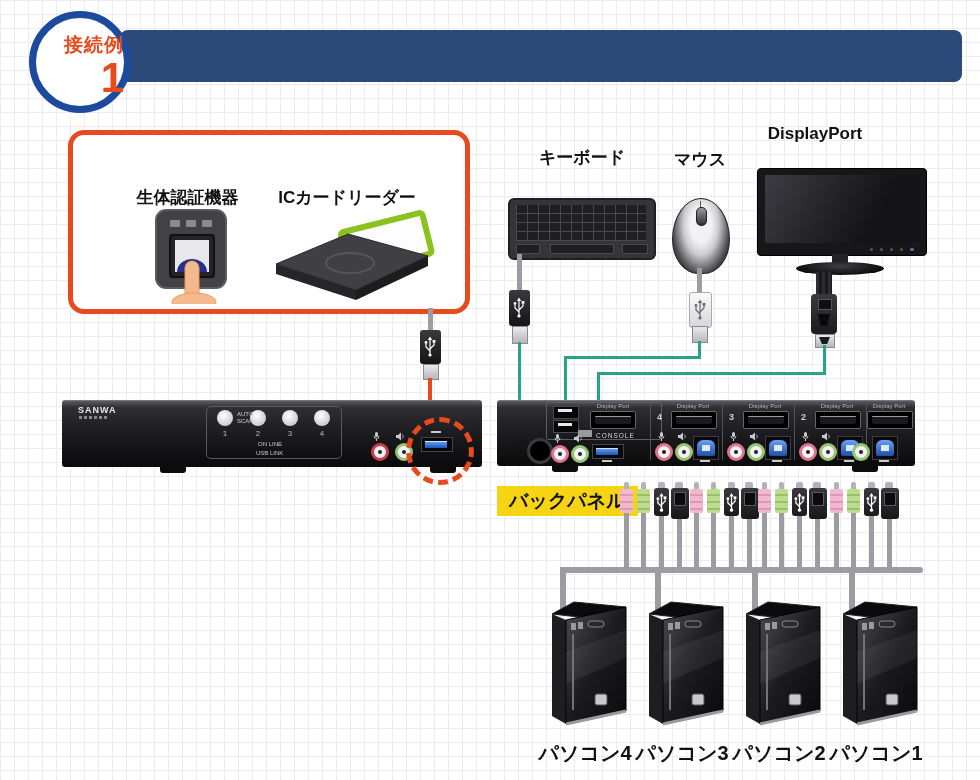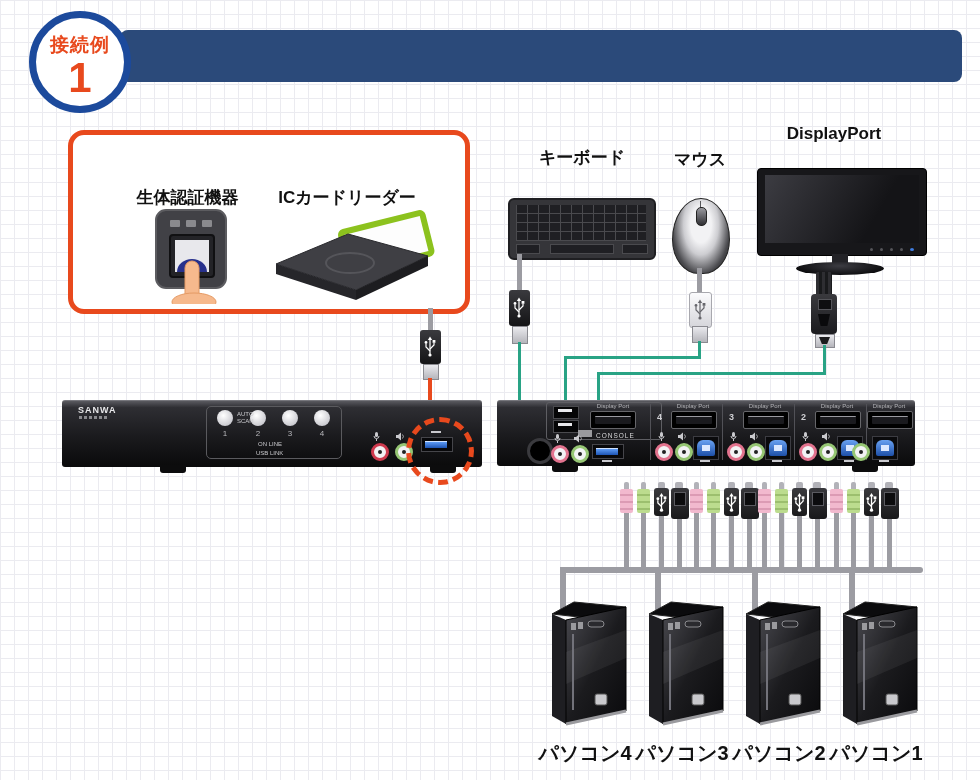--- a/index.html
+++ b/index.html
@@ -7,21 +7,21 @@
     position:relative;width:980px;height:780px;overflow:hidden;
     background-color:#ffffff;
     background-image:linear-gradient(#ebebf0 1px,transparent 1px),linear-gradient(90deg,#ebebf0 1px,transparent 1px);
     background-size:14px 14px;
     font-family:"Liberation Sans","DejaVu Sans",sans-serif;
   }
   .abs{position:absolute;}
   
   .header-bar{left:120px;top:30px;width:842px;height:52px;background:#2b4a7a;border-radius:8px;}
   .header-title{left:152px;top:37px;width:700px;height:40px;color:#fff;font-size:30px;font-weight:bold;letter-spacing:1px;line-height:40px;}
-  .badge{left:29px;top:11px;width:88px;height:88px;background:#fff;border:7px solid #1c4a9c;border-radius:50%;text-align:center;}
+  .badge{left:29px;top:11px;width:88px;height:88px;background:#fff;border:7px solid #1c4a9c;border-radius:50%;text-align:right;}
   .badge-label{color:#e8491d;font-size:19px;font-weight:bold;margin-top:14px;letter-spacing:1px;}
   .badge-num{color:#e8491d;font-size:42px;font-weight:bold;line-height:40px;}
   
   .usb-box{left:68px;top:130px;width:392px;height:174px;background:#fff;border:5px solid #e8491d;border-radius:16px;}
   .usb-box-title{left:90px;top:142px;width:360px;text-align:center;color:#e8491d;font-size:27px;font-weight:bold;}
   .dev-label{color:#111;font-size:17px;font-weight:bold;text-align:center;}
   
   .peri-label{color:#111;font-size:17px;font-weight:bold;text-align:center;}
   
   .tag{height:22px;background:#f6d313;color:#111;font-size:19px;font-weight:bold;padding:4px 12px;line-height:22px;}
@@ -97,21 +97,21 @@
       <rect x="76" y="12" width="84" height="42" rx="3" fill="#fdfdfd" stroke="#8cc21e" stroke-width="6"></rect>
     </g>
     <polygon points="8,54 80,24 160,46 88,80" fill="#3f3f44" stroke="#2a2a2e" stroke-width="1"></polygon>
     <polygon points="8,54 88,80 88,90 8,64" fill="#26262a"></polygon>
     <polygon points="88,80 160,46 160,56 88,90" fill="#1d1d20"></polygon>
     <ellipse cx="82" cy="53" rx="24" ry="10" fill="none" stroke="#55555a" stroke-width="2"></ellipse>
   </svg>
 
   <div class="abs peri-label" style="left:532px;top:146px;width:100px;">キーボード</div>
   <div class="abs peri-label" style="left:660px;top:148px;width:80px;">マウス</div>
-  <div class="abs peri-label" style="left:764px;top:124px;width:140px;">DisplayPort</div>
+  <div class="abs peri-label" style="left:745px;top:124px;width:140px;">DisplayPort</div>
 
   <div class="abs" style="left:508px;top:198px;width:144px;height:58px;background:#353539;border:2px solid #1f1f22;border-radius:6px;">
     <div class="abs" style="left:6px;top:5px;width:130px;height:36px;background-color:#1f1f23;background-image:repeating-linear-gradient(0deg,#4a4a4e 0 1px,transparent 1px 9px),repeating-linear-gradient(90deg,#4a4a4e 0 1px,transparent 1px 11px);"></div>
     <div class="abs" style="left:6px;top:44px;width:22px;height:8px;background:#1f1f23;border:1px solid #4a4a4e;"></div>
     <div class="abs" style="left:40px;top:44px;width:62px;height:8px;background:#1f1f23;border:1px solid #4a4a4e;"></div>
     <div class="abs" style="left:112px;top:44px;width:24px;height:8px;background:#1f1f23;border:1px solid #4a4a4e;"></div>
   </div>
 
   <div class="abs" style="left:672px;top:198px;width:56px;height:74px;border-radius:50% 50% 46% 46%/55% 55% 45% 45%;background:radial-gradient(ellipse at 50% 35%,#f2f2f4 0 26%,#cdcdd1 44%,#4a4a4e 72%,#141416 100%);border:1px solid #222;">
     <div class="abs" style="left:27px;top:2px;width:1px;height:22px;background:#55565a;"></div>
@@ -363,20 +363,21 @@
     </div>
   <div class="abs jack" style="left:852px;top:443px;border:3px solid #96c674;">
       <div class="hole"></div>
     </div>
   <div class="abs usb-b" style="left:872px;top:436px;">
       <div class="in"></div>
       <div class="w"></div>
     </div>
   <div class="abs ss-mark" style="left:879px;top:460px;"></div>
 
+  <div class="abs tag" style="left:497px;top:486px;">バックパネル</div>
 
   <div class="abs cable" style="left:560px;top:567px;width:126px;height:6px;border-radius:3px;"></div>
   <div class="abs cable" style="left:560px;top:567px;width:6px;height:45px;"></div>
   <div class="abs cable" style="left:655px;top:567px;width:101px;height:6px;border-radius:3px;"></div>
   <div class="abs cable" style="left:655px;top:567px;width:6px;height:45px;"></div>
   <div class="abs cable" style="left:752px;top:567px;width:101px;height:6px;border-radius:3px;"></div>
   <div class="abs cable" style="left:752px;top:567px;width:6px;height:45px;"></div>
   <div class="abs cable" style="left:849px;top:567px;width:74px;height:6px;border-radius:3px;"></div>
   <div class="abs cable" style="left:849px;top:567px;width:6px;height:45px;"></div>
 

